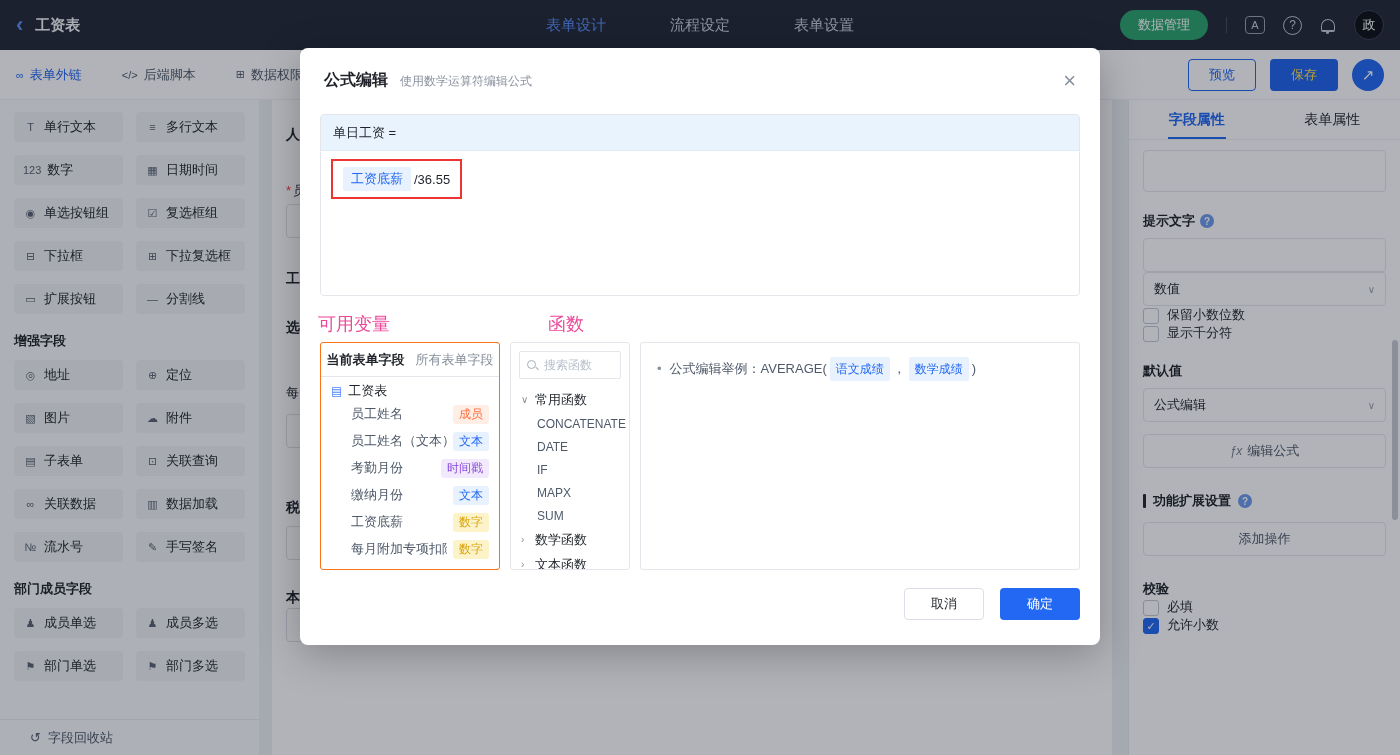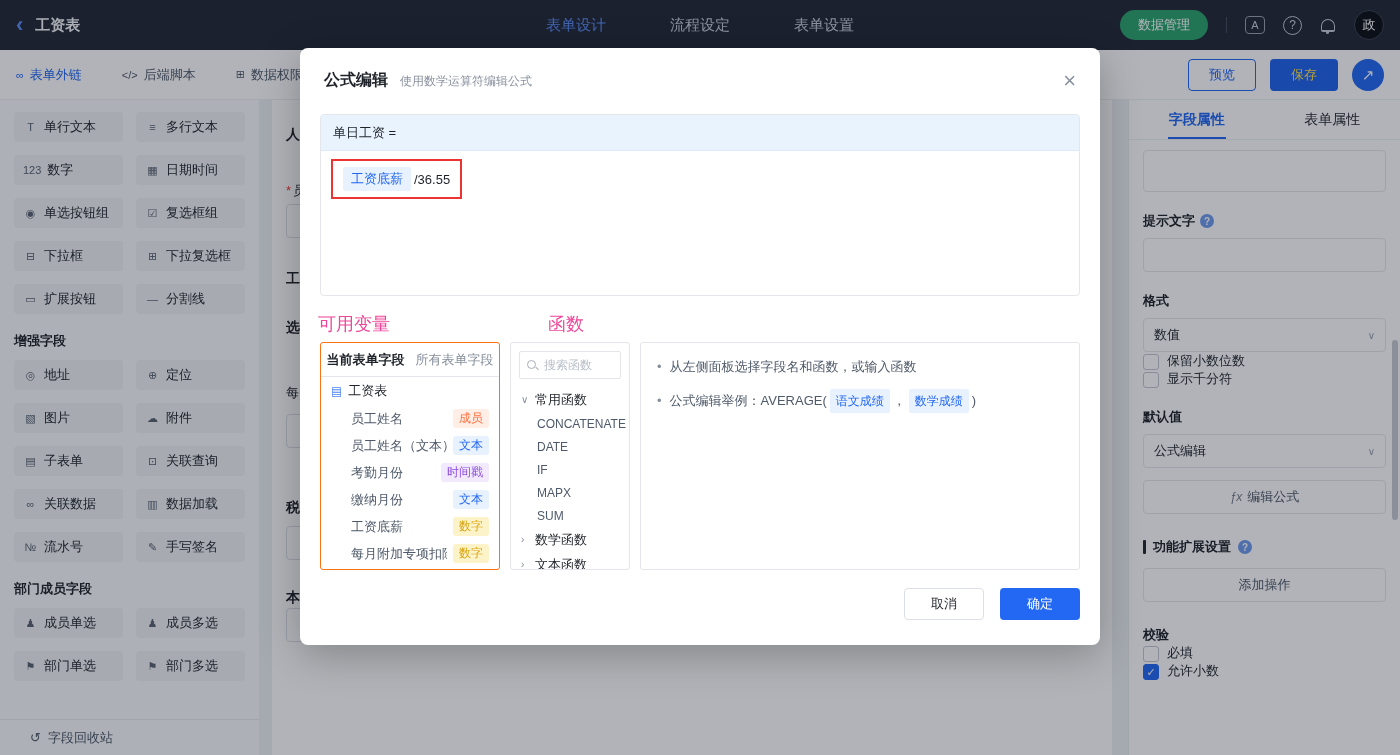--- a/index.html
+++ b/index.html
@@ -91,21 +91,21 @@
 .m-labels{display:flex;margin:16px 18px 6px;font-size:18px;color:#ec4899}
 .m-labels .l1{width:220px}
 .m-labels .l2{margin-left:10px}
 .m-panels{display:flex;margin:0 20px;height:228px}
 .p-vars{width:180px;border:1px solid #f97316;border-radius:3px;overflow:hidden;background:#fff}
 .v-tabs{height:34px;display:flex;border-bottom:1px solid #e5e6eb}
 .v-tab{flex:1;display:flex;align-items:center;justify-content:center;font-size:13px;color:#868f9c;cursor:pointer;white-space:nowrap}
 .v-tab.active{color:#1f2329;font-weight:700}
 .v-row{height:28px;display:flex;align-items:center;padding:0 10px;font-size:13px;color:#1f2329;gap:6px;cursor:pointer}
 .v-row .doc{color:#4f86f7;font-size:12px}
-.v-field{height:27px;display:flex;align-items:center;justify-content:space-between;padding:0 10px 0 30px;font-size:13px;color:#4e5969;cursor:pointer}
+.v-field{height:27px;display:flex;align-items:flex-start;justify-content:space-between;padding:0 10px 0 30px;font-size:13px;color:#4e5969;cursor:pointer}
 .v-field .name{white-space:nowrap;overflow:hidden;margin-right:6px}
 .badge{font-size:12px;padding:1px 6px;border-radius:3px;flex:none}
 .badge[data-color="orange"]{color:#ff6f3d;background:#ffeee6}
 .badge[data-color="blue"]{color:#2268f2;background:#e8f1fe}
 .badge[data-color="purple"]{color:#8a4bdb;background:#f2eafc}
 .badge[data-color="yellow"]{color:#d9a40e;background:#fdf3c9}
 .p-funcs{width:120px;margin-left:10px;border:1px solid #e5e6eb;border-radius:3px;overflow:hidden;background:#fff}
 .fn-search{margin:8px;height:28px;border:1px solid #e5e6eb;border-radius:2px;display:flex;align-items:center;padding:0 6px;gap:5px}
 .fn-search input{border:none;outline:none;width:100%;font-size:12px;color:#1f2329;font-family:inherit;background:transparent}
 .fn-search input::placeholder{color:#b9bfc9}
@@ -302,23 +302,20 @@
   </div>
   <div class="rbody">
     <div class="rinput-lg"></div>
 
     <div class="rlabel">
       <span>提示文字</span>
       <span class="qdot">?</span>
     </div>
     <div class="rinput"></div>
 
-    <div class="rlabel">
-        <span>格式</span>
-      </div>
     <div class="rselect">
       <span>数值</span>
       <span class="chev">∨</span>
     </div>
 
     <div class="rcheck" data-checked="false">
       <span class="cbox"></span>
       <span>保留小数位数</span>
     </div>
     <div class="rcheck" data-checked="false">
@@ -441,23 +438,20 @@
         <span>数学函数</span>
       </div>
       <div class="fn-group">
         <span class="chev">›</span>
         <span>文本函数</span>
       </div>
     </div>
 
     <div class="p-tips">
       <div class="tip-line">
-        <span>从左侧面板选择字段名和函数，或输入函数</span>
-      </div>
-      <div class="tip-line">
         <span>公式编辑举例：AVERAGE(</span>
         <span class="chip sm">语文成绩</span>
         <span>，</span>
         <span class="chip sm">数学成绩</span>
         <span>)</span>
       </div>
     </div>
   </div>
 
   <div class="m-foot">

